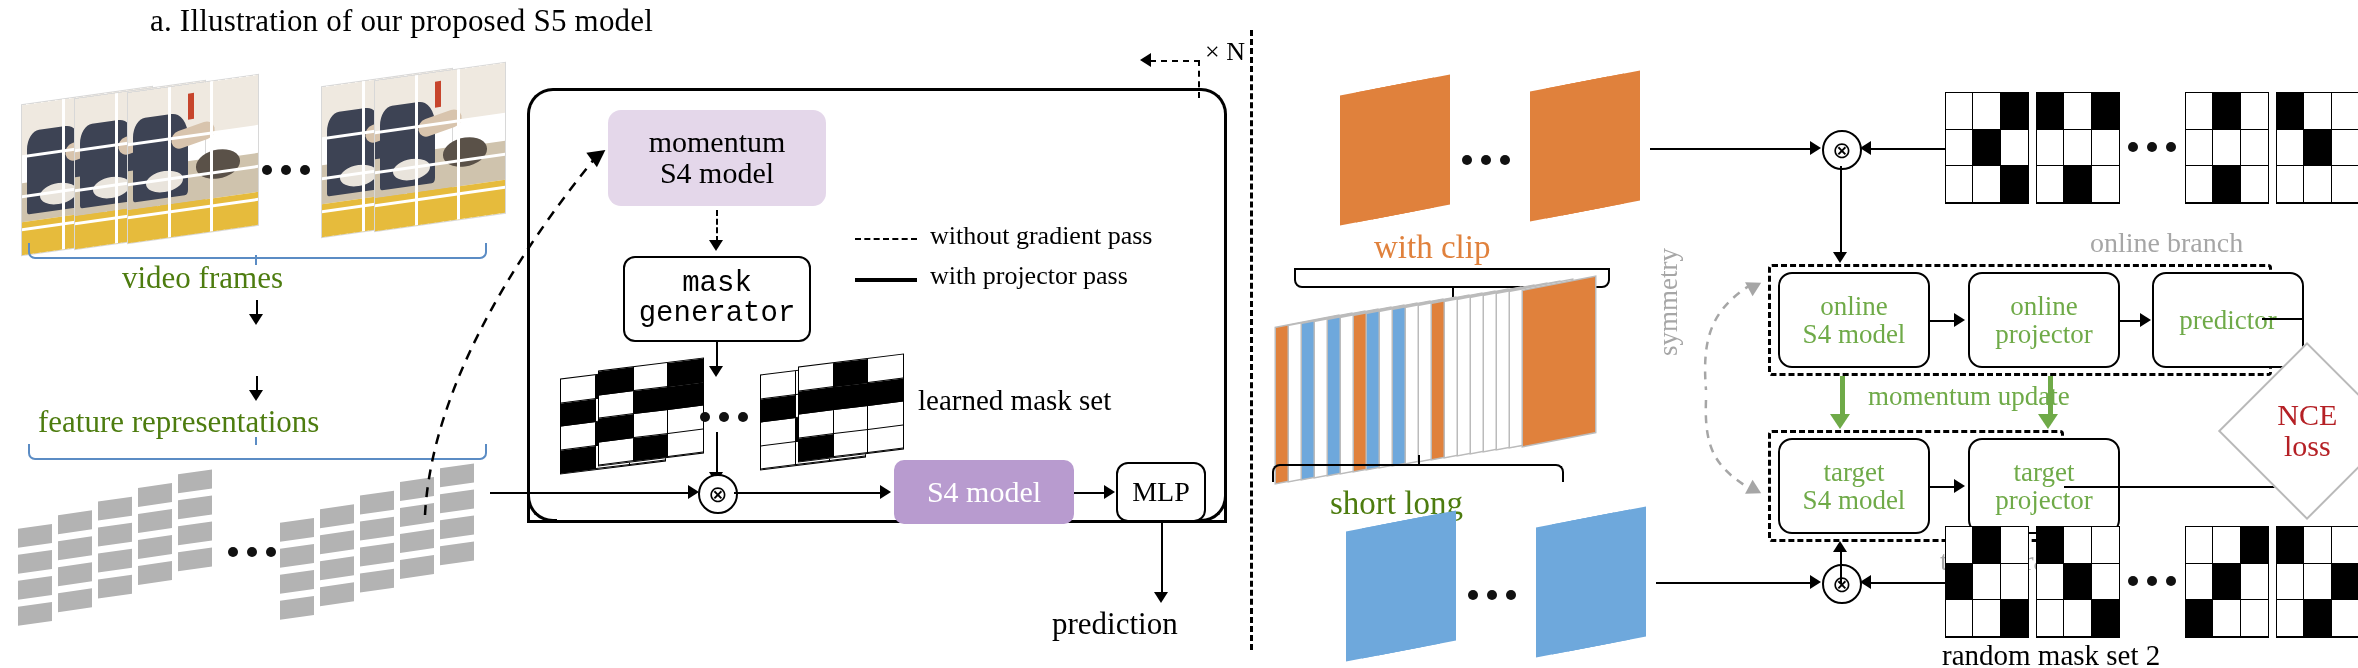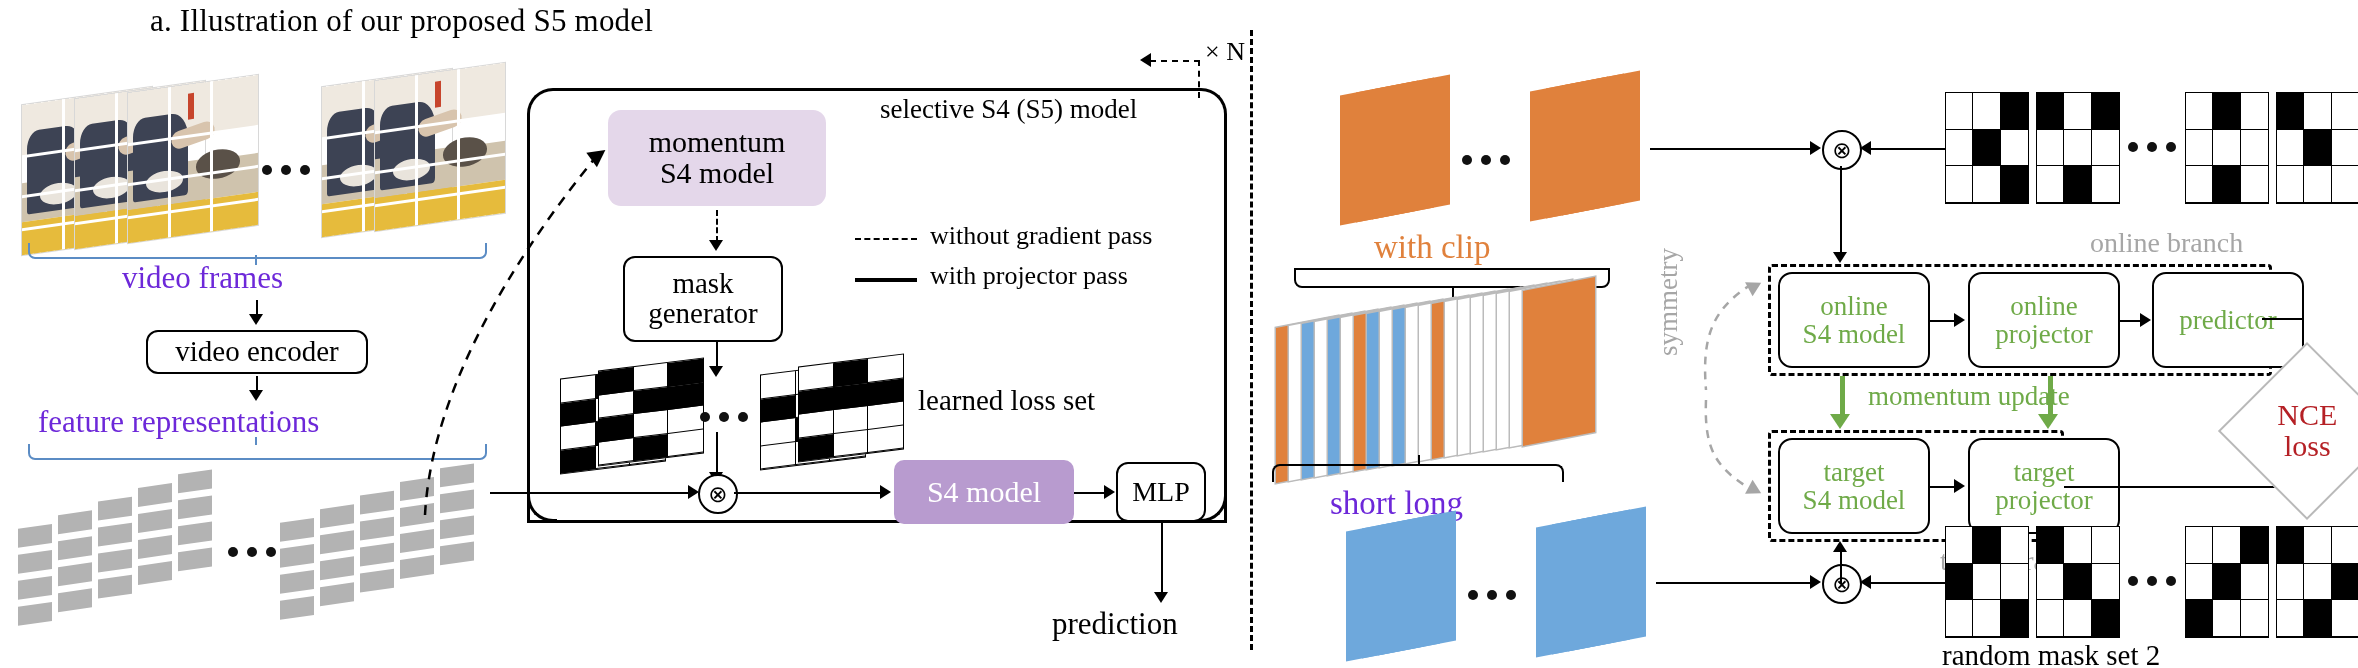--- a/index.html
+++ b/index.html
@@ -8,21 +8,21 @@
     font-family:"Liberation Serif", serif;
     color:#000;
   }
   .fig{position:absolute;inset:0;}
   .abs{position:absolute;}
   .ttl{
     font-size:31px;font-weight:400;letter-spacing:.2px;white-space:nowrap;
   }
   
   .t{white-space:nowrap;line-height:1.05;}
-  .blue{color:#6d28d9;text-align:right;}
+  .blue{color:#4d7c0f;text-align:right;}
   .orange{color:#e0813c;}
   .green{color:#6faa48;}
   .grey{color:#a6a6a6;}
   .red{color:#b52025;}
   .white{color:#ffffff;}
 
   
   .rbox{
     position:absolute;border:2.5px solid #000;border-radius:12px;
     display:flex;align-items:center;justify-content:center;text-align:center;
@@ -219,23 +219,20 @@
   </div>
 
   <div class="brace" style="left:28px;top:243px;width:455px;"></div>
   <div class="brace-nub" style="left:255px;top:255px;"></div>
 
   <div class="abs t blue" style="left:122px;top:262px;font-size:31px;">video frames</div>
 
   <div class="vl" style="left:256px;top:300px;height:16px;"></div>
   <div class="arr-d" style="left:249px;top:314px;"></div>
 
-  <div class="rbox" style="left:146px;top:330px;width:222px;height:44px;font-size:29px;">
-    <span>video encoder</span>
-  </div>
 
   <div class="vl" style="left:256px;top:376px;height:16px;"></div>
   <div class="arr-d" style="left:249px;top:390px;"></div>
 
   <div class="abs t blue" style="left:38px;top:406px;font-size:31px;">feature representations</div>
 
   <div class="brace" style="left:28px;top:444px;width:455px;"></div>
   <div class="brace-nub" style="left:255px;top:437px;height:8px;"></div>
 
   <div>
@@ -300,41 +297,40 @@
     </div>
   </div>
 
   <div class="bigframe" style="left:527px;top:88px;height:262px;width:700px;border-bottom:none;border-radius:26px 26px 0 0;"></div>
   <div class="vl" style="left:527px;top:340px;height:180px;border-left-width:3px;"></div>
   <div class="vl" style="left:1224px;top:340px;height:180px;border-left-width:3px;"></div>
   <div class="hl" style="left:527px;top:520px;width:700px;border-top-width:3px;"></div>
   <div class="abs" style="left:527px;top:492px;width:30px;height:30px;border-left:3px solid #000;border-bottom:3px solid #000;border-radius:0 0 0 26px;box-sizing:border-box;"></div>
   <div class="abs" style="left:1197px;top:492px;width:30px;height:30px;border-right:3px solid #000;border-bottom:3px solid #000;border-radius:0 0 26px 0;box-sizing:border-box;"></div>
 
-  <div class="abs t" style="left:880px;top:95px;font-size:27px;">selective S4 (S5) model</div>
 
   <div class="dvl" style="left:1198px;top:60px;height:38px;"></div>
   <div class="dl" style="left:1150px;top:60px;width:50px;"></div>
   <div class="arr-l" style="left:1140px;top:53px;"></div>
   <div class="abs t" style="left:1205px;top:38px;font-size:26px;">× N</div>
 
   <div class="rbox purple-lt" style="left:608px;top:110px;width:218px;height:96px;font-size:30px;flex-direction:column;">
     <span>momentum</span>
     <span>S4 model</span>
   </div>
 
   <svg class="abs" style="left:420px;top:120px;width:210px;height:400px;overflow:visible;">
     <path d="M 5 395 C 10 300, 60 180, 175 38" fill="none" stroke="#000" stroke-width="2.5" stroke-dasharray="10 8"></path>
   </svg>
   <div class="abs" style="left:590px;top:146px;width:0;height:0;border-left:17px solid #000;border-top:9px solid transparent;border-bottom:9px solid transparent;transform:rotate(-36deg);"></div>
 
   <div class="dvl" style="left:716px;top:210px;height:32px;"></div>
   <div class="arr-d" style="left:709px;top:240px;"></div>
 
-  <div class="rbox" style="left:623px;top:256px;width:160px;height:86px;font-size:29px;flex-direction:column;">
+  <div class="rbox" style="left:623px;top:256px;width:188px;height:86px;font-size:29px;flex-direction:column;font-family:Liberation Mono, monospace;">
     <span>mask</span>
     <span>generator</span>
   </div>
 
   <div class="vl" style="left:716px;top:342px;height:26px;"></div>
   <div class="arr-d" style="left:709px;top:366px;"></div>
 
   <div>
     <div class="dl" style="left:855px;top:238px;width:62px;"></div>
     <div class="abs t" style="left:930px;top:222px;font-size:26px;">without gradient pass</div>
@@ -401,21 +397,21 @@
         <div class="on"></div>
       <div></div>
         <div></div>
         <div></div>
       <div class="on"></div>
         <div></div>
         <div></div>
     </div>
   </div>
 
-  <div class="abs t" style="left:918px;top:385px;font-size:29px;">learned loss set</div>
+  <div class="abs t" style="left:918px;top:385px;font-size:29px;">learned mask set</div>
 
   <div class="vl" style="left:716px;top:432px;height:42px;"></div>
   <div class="arr-d" style="left:709px;top:472px;"></div>
 
   <div class="hl" style="left:490px;top:492px;width:198px;"></div>
   <div class="arr-r" style="left:688px;top:485px;"></div>
 
   <div class="circx" style="left:698px;top:474px;width:36px;height:36px;">
     <span>⊗</span>
   </div>

